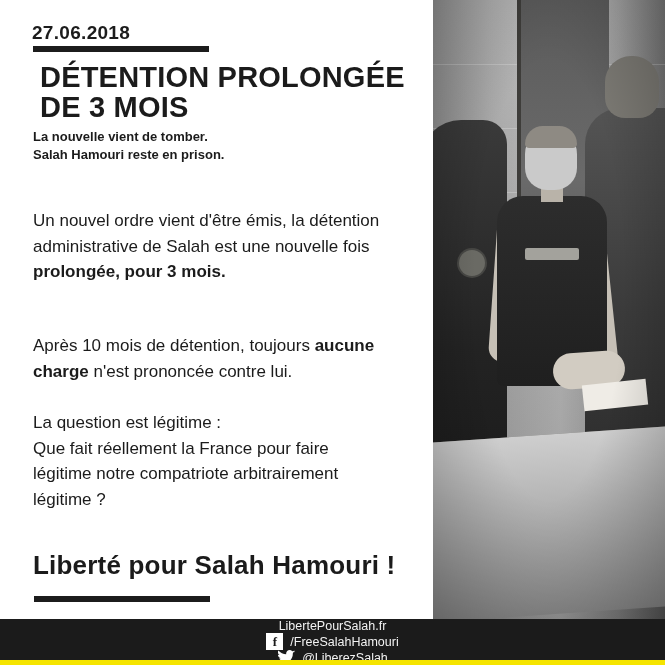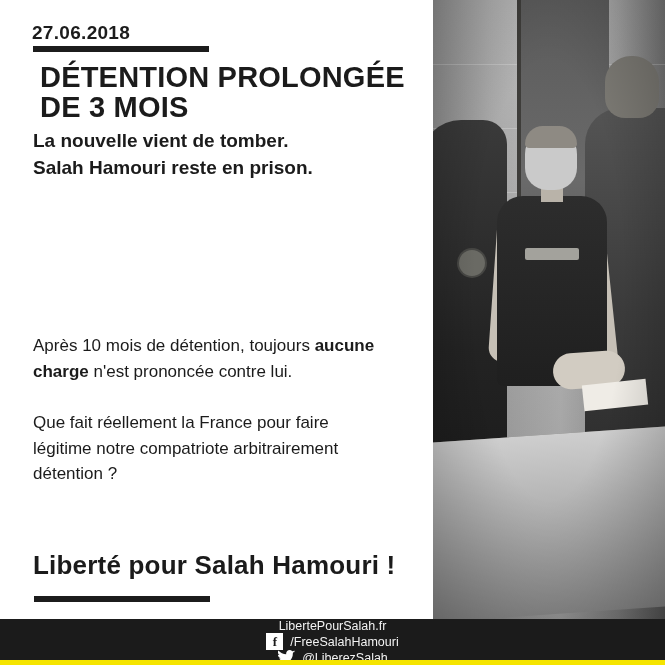--- a/index.html
+++ b/index.html
@@ -258,21 +258,21 @@
     color: #1b1b1b;
     letter-spacing: .2px;
     font-stretch: condensed;
     text-transform: uppercase;
   }
   .lead {
     position: absolute;
     left: 33px;
     top: 128px;
     width: 390px;
-    font-size: 19px;
+    font-size: 13px;
     line-height: 1.42;
     font-weight: bold;
     color: #1b1b1b;
   }
   .para1 {
     position: absolute;
     left: 33px;
     top: 208px;
     width: 392px;
     font-size: 17px;
@@ -407,29 +407,33 @@
   <div class="content">
     <div class="date">27.06.2018</div>
     <div class="rule-top"></div>
     <div class="headline">DÉTENTION PROLONGÉE DE 3 MOIS</div>
 
     <div class="lead">
       <div>La nouvelle vient de tomber.</div>
       <div>Salah Hamouri reste en prison.</div>
     </div>
 
+    <div class="para1">
+      <span>Un nouvel ordre vient d'être émis, la détention administrative de Salah est une nouvelle fois </span><b>prolongée, pour 3 mois.</b><span></span>
+    </div>
 
     <div class="para2">
       <span>Après 10 mois de détention, toujours </span><b>aucune charge</b><span> n'est prononcée contre lui.</span>
     </div>
 
     <div class="para3">
+      <div>La question est légitime :</div>
       <div>Que fait réellement la France pour faire</div>
       <div>légitime notre compatriote arbitrairement</div>
-      <div>détention ?</div>
+      <div>légitime ?</div>
     </div>
 
     <div class="slogan">Liberté pour Salah Hamouri !</div>
     <div class="rule-bottom"></div>
   </div>
 
   <div class="footer">
     <div class="footer-cell">
       <span>LibertePourSalah.fr</span>
     </div>

